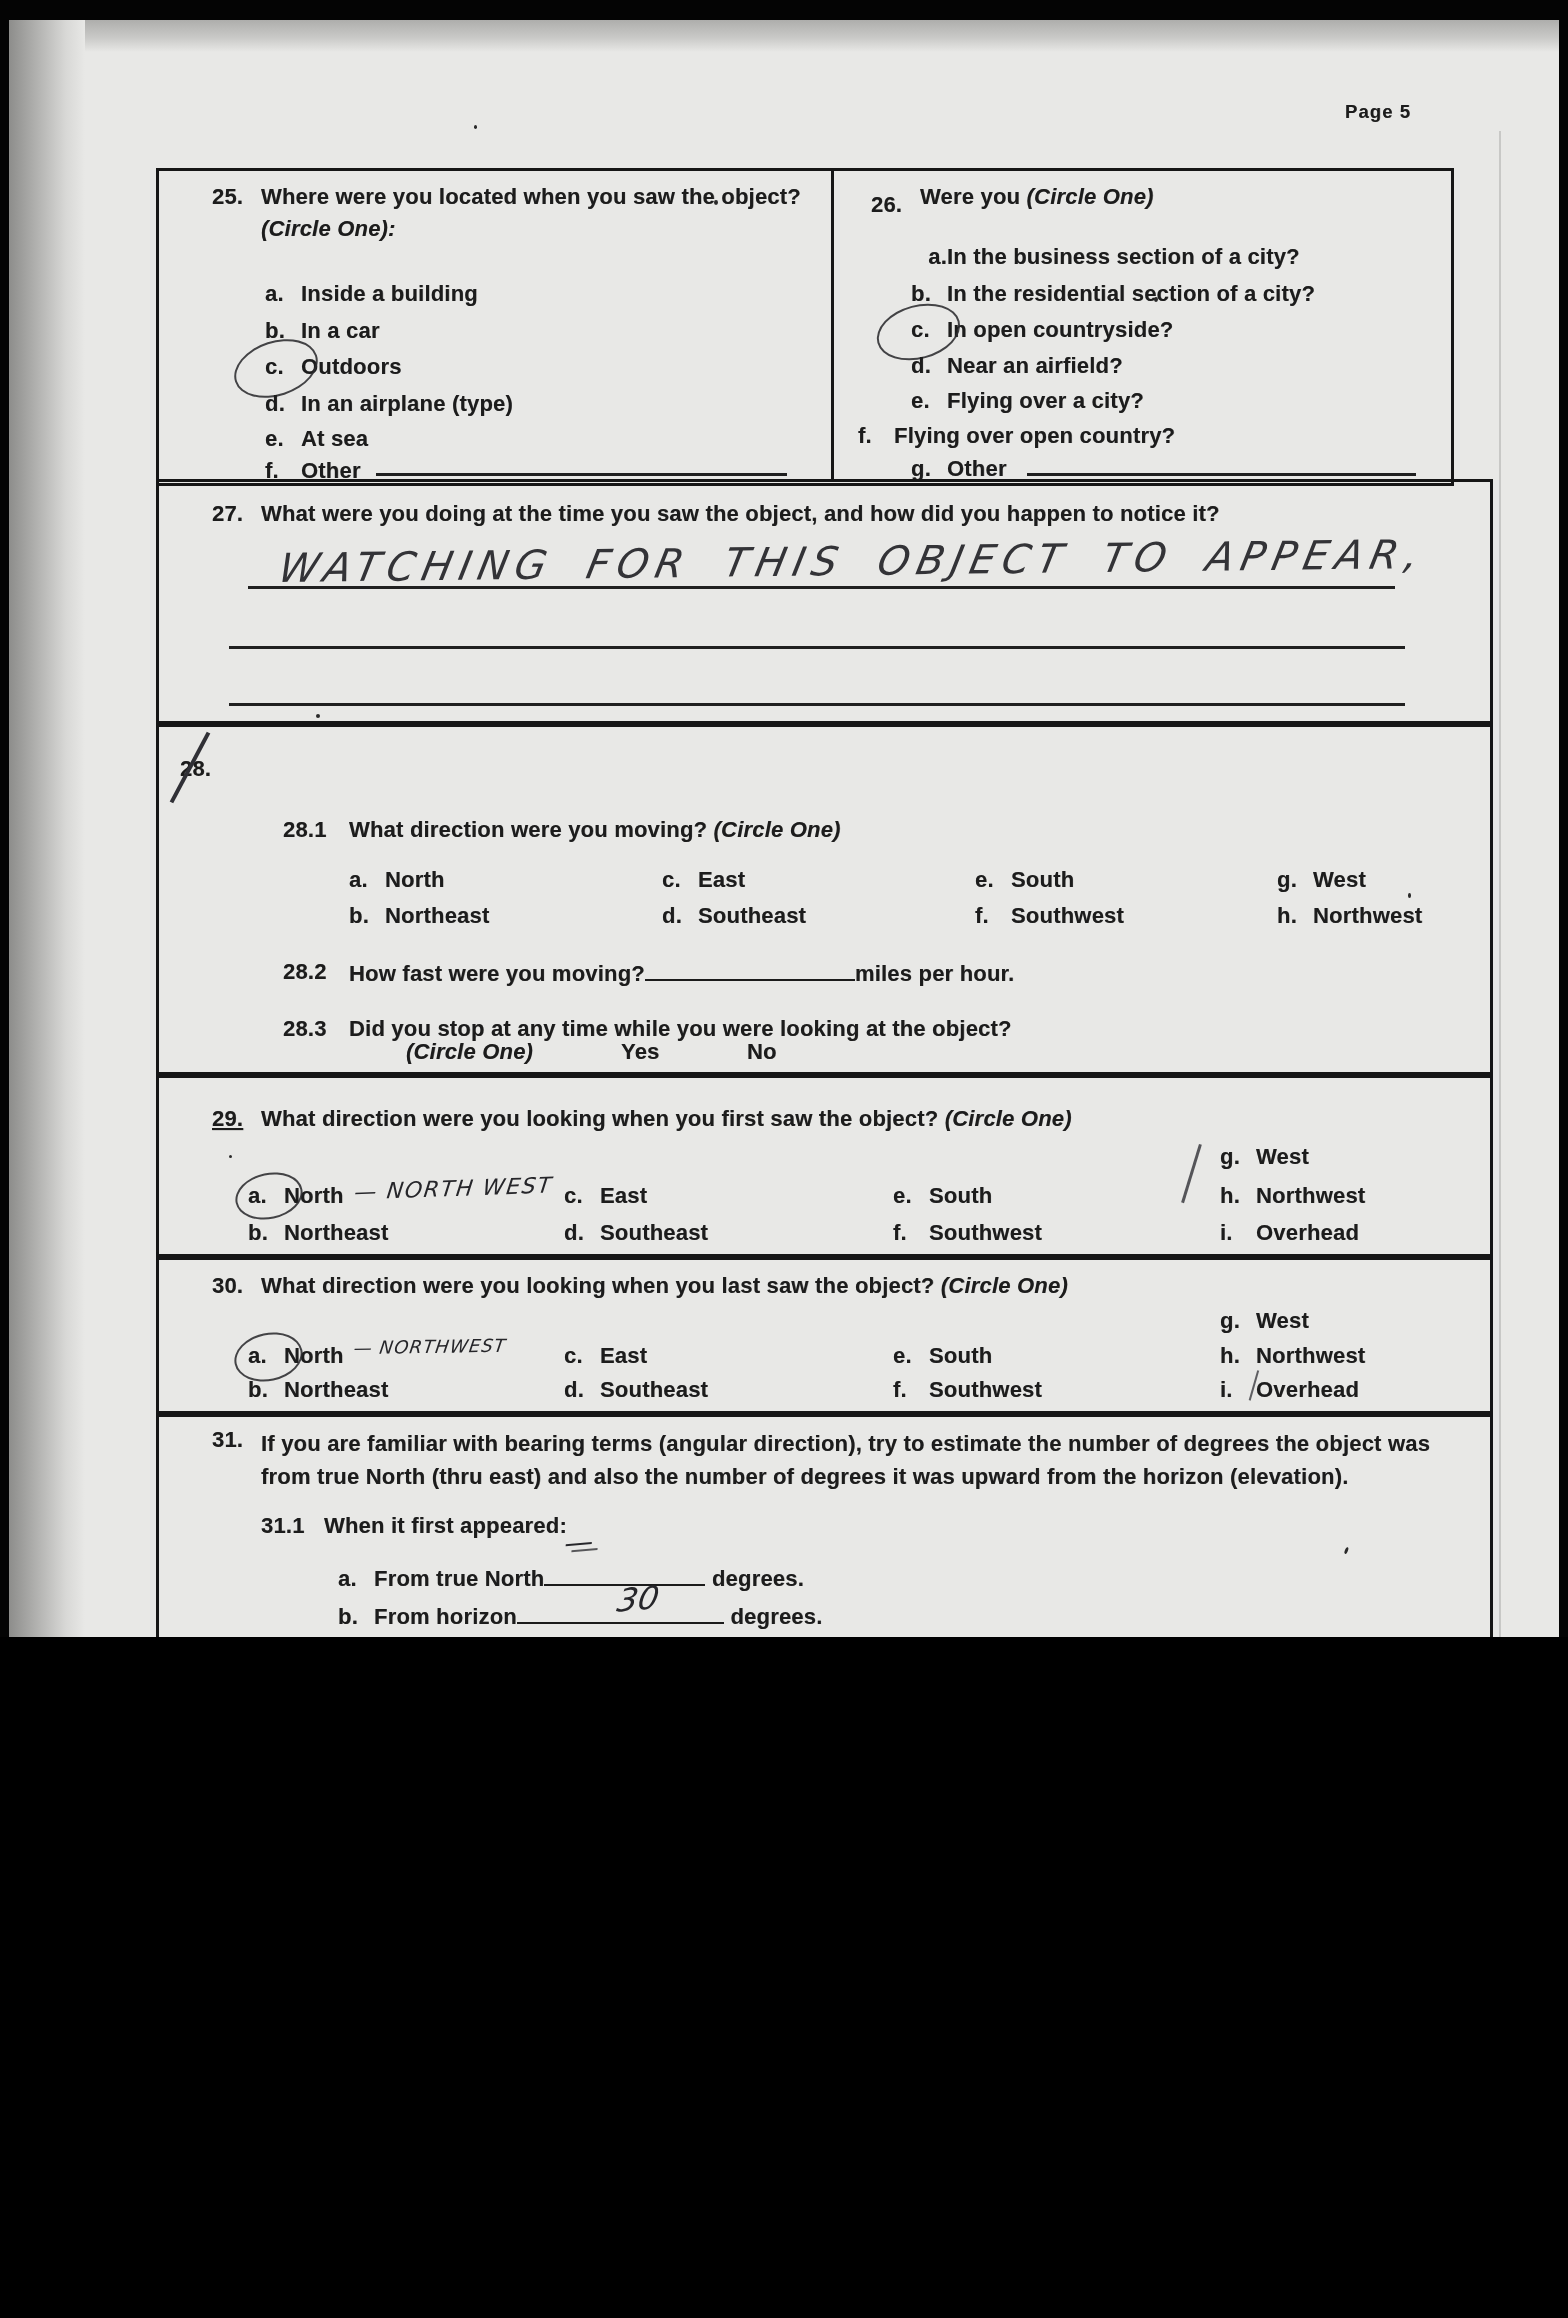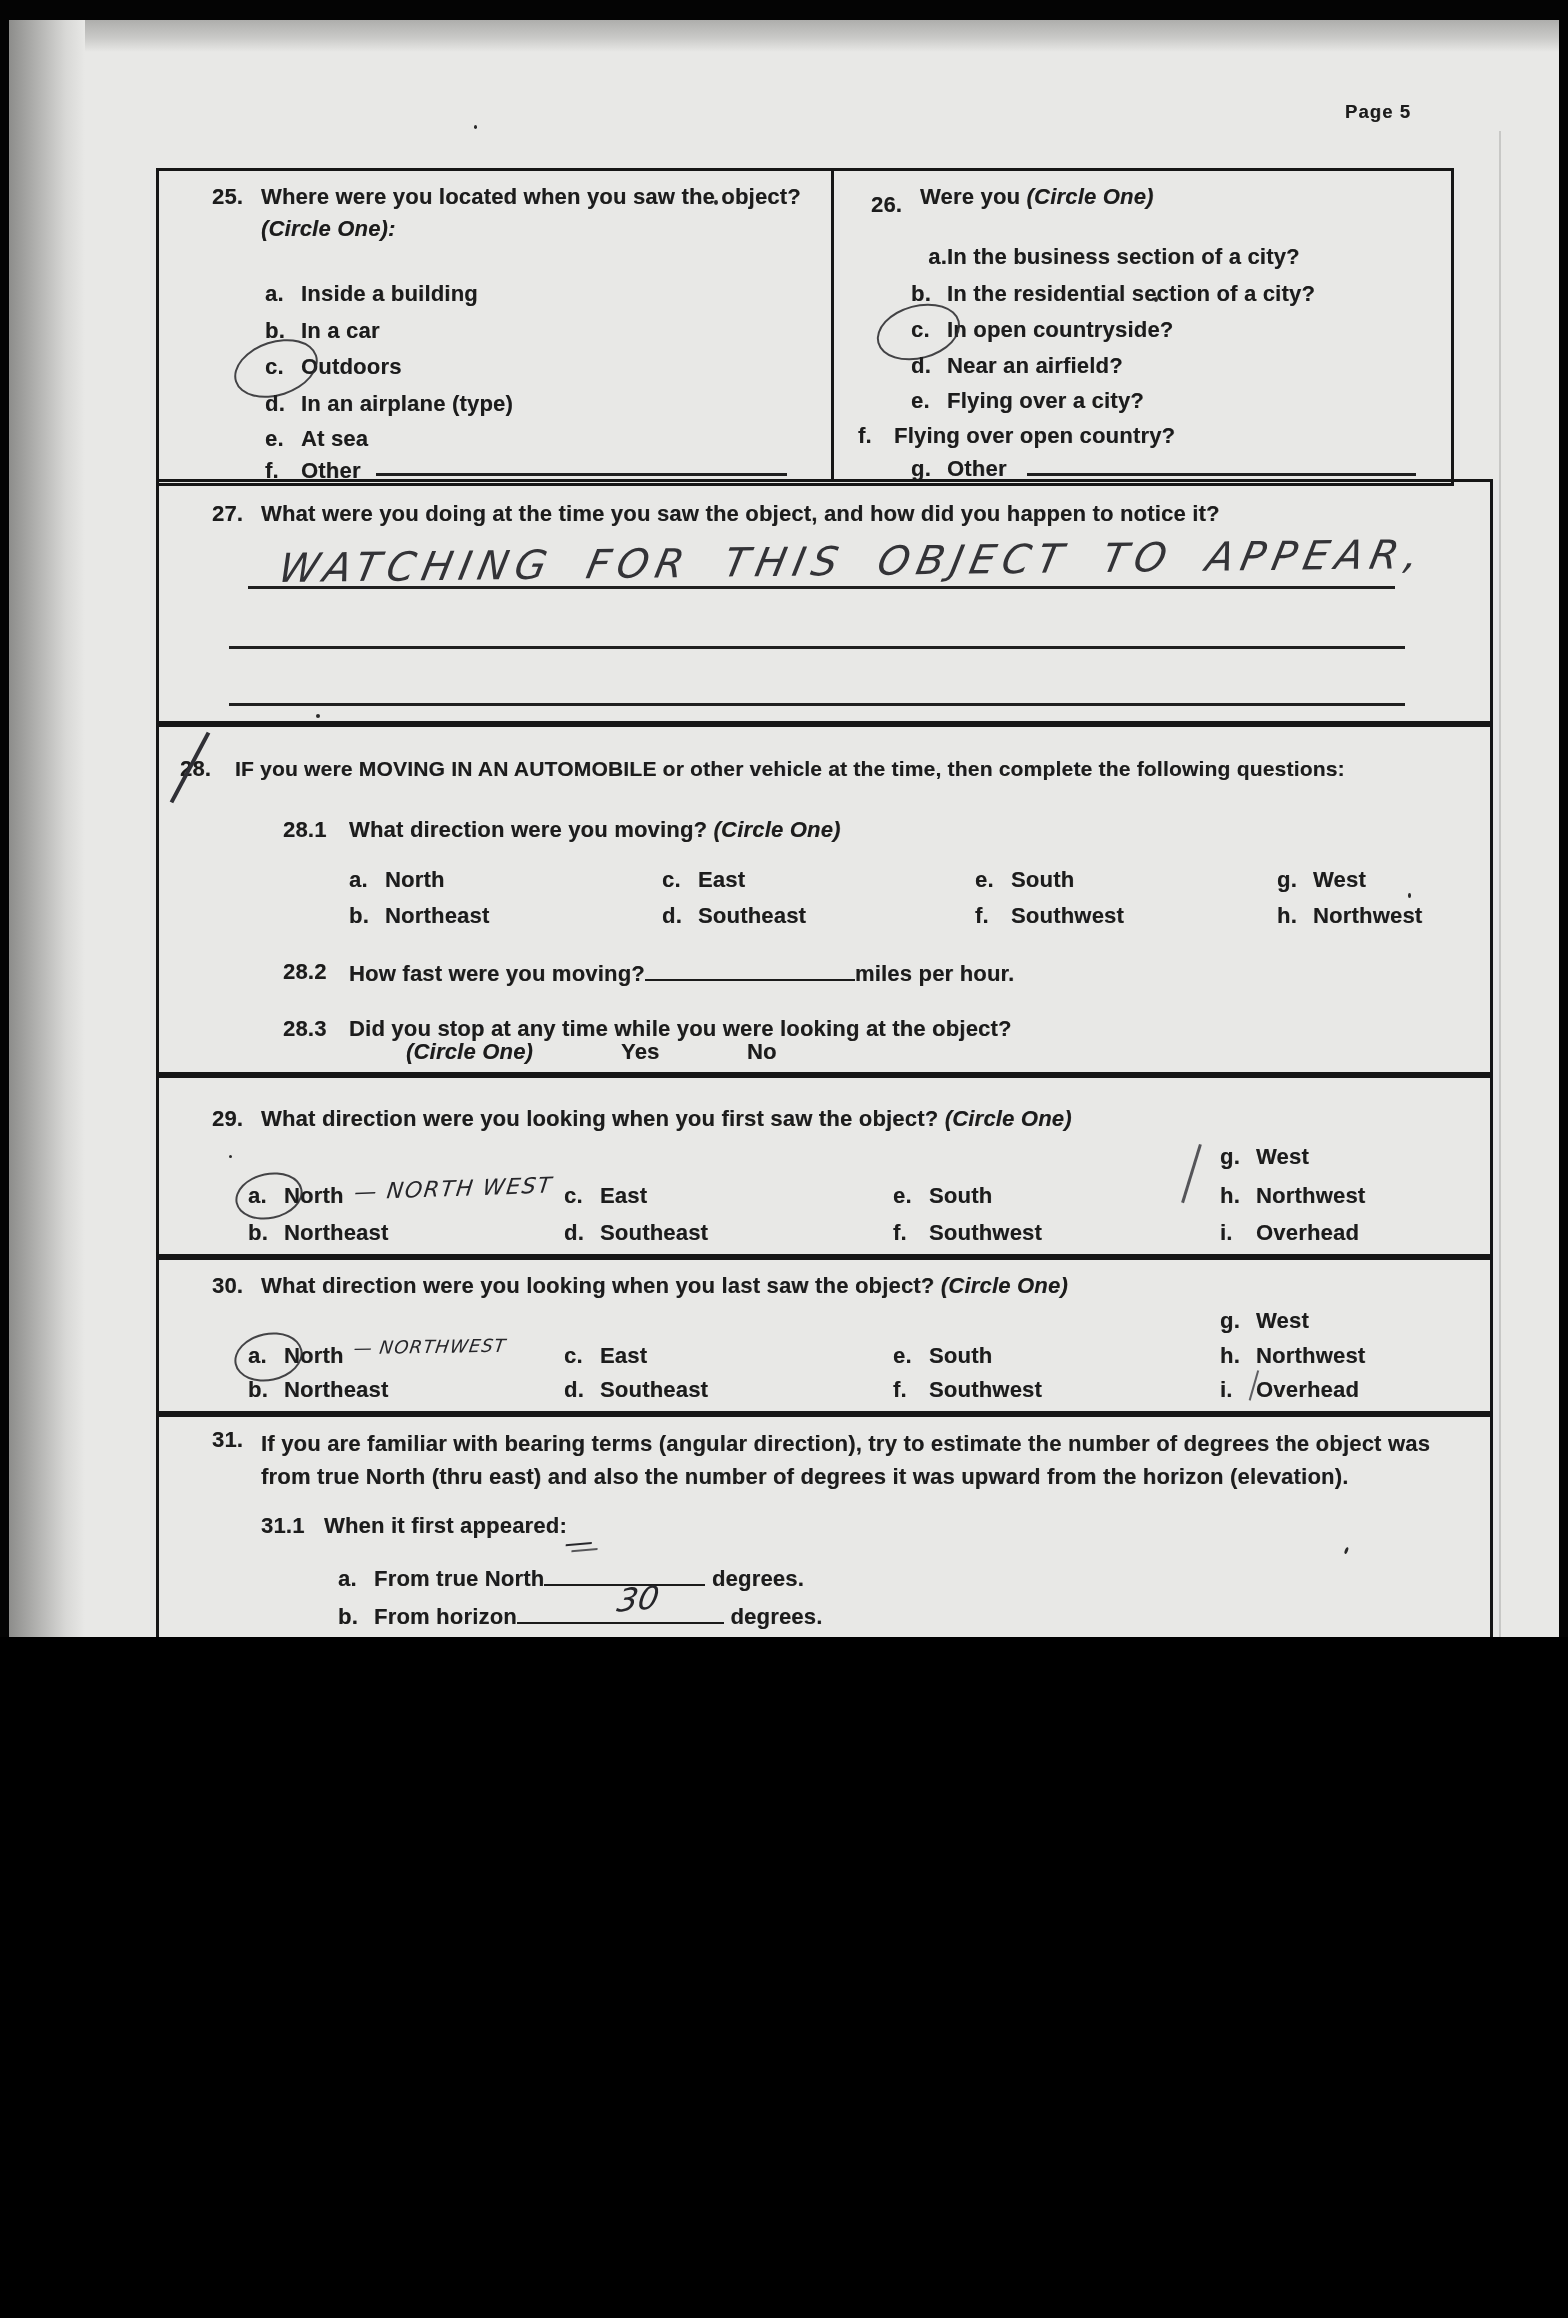--- a/index.html
+++ b/index.html
@@ -110,21 +110,20 @@
   <div class="t" style="left:212px;top:501px;">27.</div>
   <div class="t" style="left:261px;top:501px;">What were you doing at the time you saw the object, and how did you happen to notice it?</div>
   <div class="hand hand-answer" style="left:281px;top:538px;">WATCHING FOR THIS OBJECT TO APPEAR,</div>
   <div class="rule" style="left:248px;top:586px;width:1147px;"></div>
   <div class="rule" style="left:229px;top:646px;width:1176px;"></div>
   <div class="rule" style="left:229px;top:703px;width:1176px;"></div>
 
   <div class="fbox" style="left:156px;top:721px;width:1331px;height:351px;"></div>
   <div class="t" style="left:180px;top:756px;">28.</div>
   <div class="pencil-bar" style="left:188px;top:728px;width:3.8px;height:79px;transform:rotate(28deg);"></div>
-  <div class="t" style="left:235px;top:756px;font-size:21px;">IF you were MOVING IN AN AUTOMOBILE or other vehicle at the time, then complete the following questions:</div>
 
   <div class="t" style="left:283px;top:817px;">28.1</div>
   <div class="t" style="left:349px;top:817px;">
     <span>What direction were you moving?</span>
     <span class="ital">(Circle One)</span></div>
 
   <div class="t" style="left:349px;top:867px;">
     <span class="letter">a.</span><span>North</span></div>
   <div class="t" style="left:662px;top:867px;">
     <span class="letter">c.</span><span>East</span></div>
@@ -145,21 +144,21 @@
   <div class="t" style="left:349px;top:959px;">
     <span>How fast were you moving?</span><span class="blank" style="width:210px;"></span><span>miles per hour.</span></div>
 
   <div class="t" style="left:283px;top:1016px;">28.3</div>
   <div class="t" style="left:349px;top:1016px;">Did you stop at any time while you were looking at the object?</div>
   <div class="t ital" style="left:406px;top:1039px;">(Circle One)</div>
   <div class="t" style="left:621px;top:1039px;">Yes</div>
   <div class="t" style="left:747px;top:1039px;">No</div>
 
   <div class="fbox" style="left:156px;top:1072px;width:1331px;height:182px;"></div>
-  <div class="t" style="left:212px;top:1106px;">29.</div>
+  <div class="t" style="left:212px;top:1106px;text-decoration:underline;">29.</div>
   <div class="t" style="left:261px;top:1106px;">
     <span>What direction were you looking when you first saw the object?</span>
     <span class="ital">(Circle One)</span></div>
 
   <div class="t" style="left:1220px;top:1144px;">
     <span class="letter">g.</span><span>West</span></div>
   <div class="pencil-bar" style="left:1190px;top:1143px;width:2.7px;height:61px;transform:rotate(17deg);opacity:.8;"></div>
 
   <div class="t" style="left:248px;top:1183px;">
     <span class="letter">a.</span><span>North</span></div>

